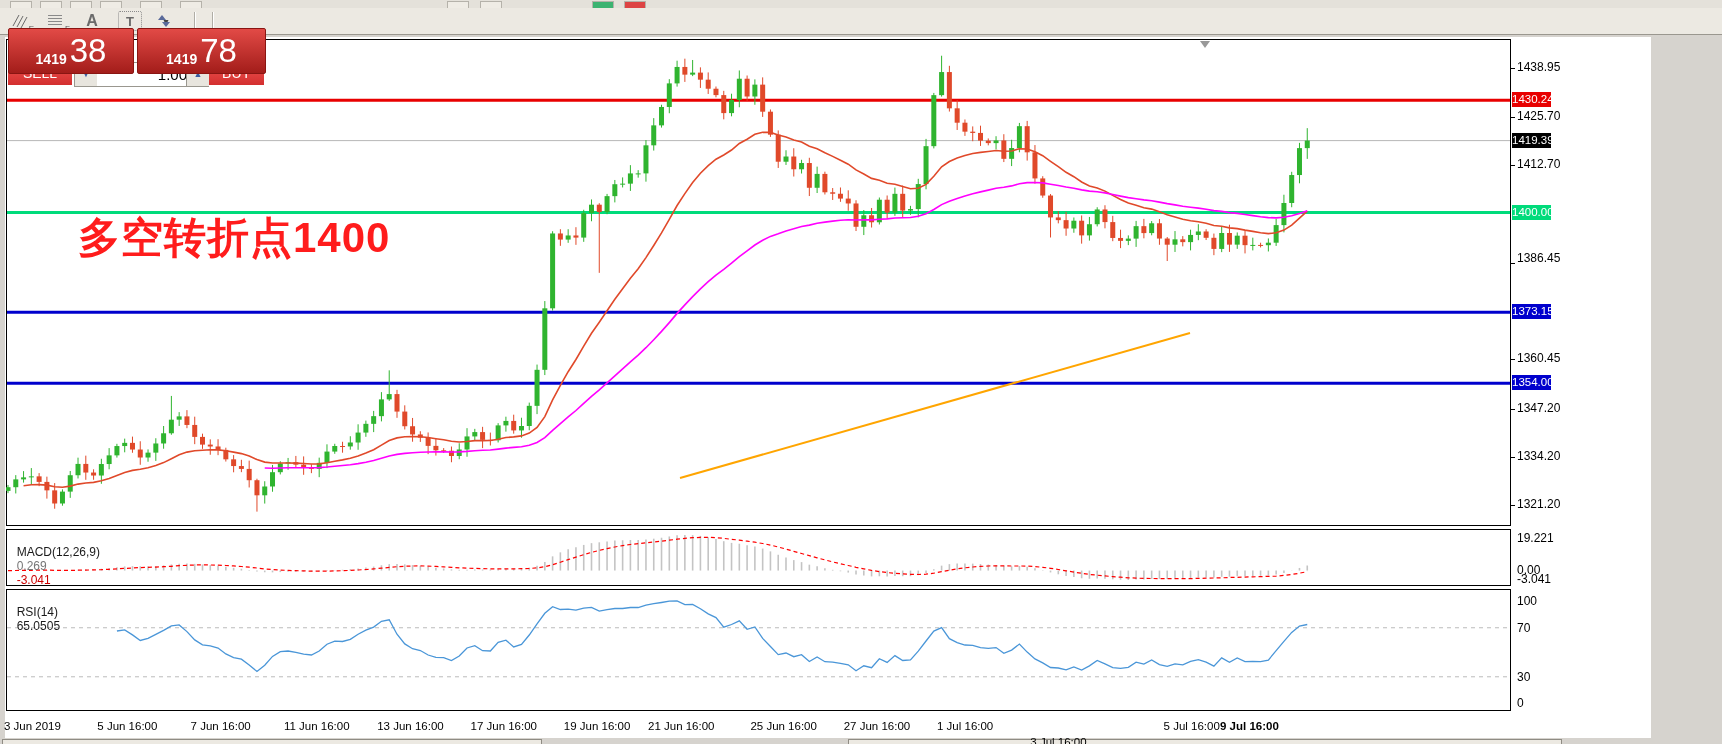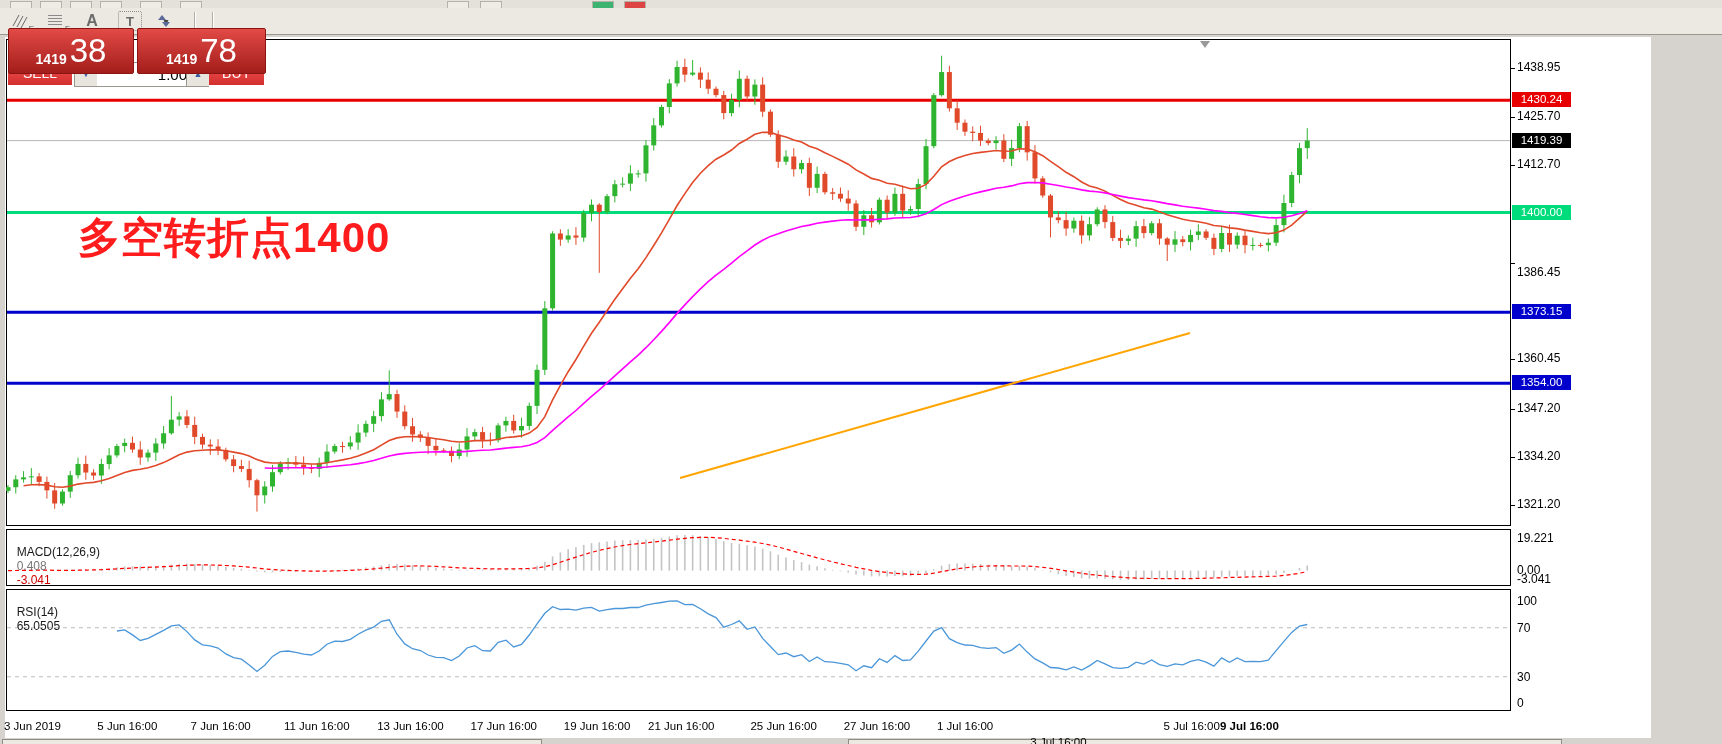--- a/index.html
+++ b/index.html
@@ -14,21 +14,21 @@
   .tb-icon{width:30px;height:22px;margin-left:4px;display:flex;align-items:center;justify-content:center;color:#6b6b6b;font-size:14px;border:1px solid transparent;border-radius:2px;position:relative}
   .tb-sep{width:1px;height:18px;background:#b0ada5;margin:0 8px;border-right:1px solid #fff}
   .tf-btn{min-width:30px;padding:2px 5px;margin:0 1px;text-align:center;font-size:12px;color:#555;border:1px solid transparent;border-radius:2px}
   .tf-btn.active{background:#f8f7f3;border:1px solid #8f8c84;color:#222}
   .sub{position:absolute;right:1px;bottom:-1px;font-size:8px;color:#555}
   
   #chart-bg{left:5px;top:37px;width:1646px;height:701px;background:#fff}
   svg{position:absolute;display:block}
   .pane-label{position:absolute;font-size:12px;color:#1a1a1a;white-space:pre}
   .axis-lab{position:absolute;font-size:12px;color:#000;left:1517px;white-space:nowrap}
-  .badge{position:absolute;left:1512px;width:59px;height:15px;font-size:11.5px;line-height:15px;text-align:center;color:#fff}
+  .badge{position:absolute;left:1512px;width:39px;height:15px;font-size:11.5px;line-height:15px;text-align:center;color:#fff}
   .tickmark{position:absolute;left:1511px;width:4px;height:1px;background:#000}
   .date-lab{position:absolute;top:720px;font-size:11.5px;color:#000;white-space:nowrap}
   .tp-btn{position:absolute;height:23px;background:linear-gradient(#ef5350,#d32f2f);color:#fff;font-size:14px;text-align:center;line-height:23px;border-radius:2px 2px 0 0}
   .tp-under{position:absolute;height:2px;background:#fff}
   .spin-btn{position:absolute;top:4px;width:22px;height:23px;background:#e8e5de;border:1px solid #9a978f;color:#3a5ba0;font-size:9px;text-align:center;line-height:23px}
   #vol-input{position:absolute;top:4px;height:21px;border:1px solid #9a978f;border-left:none;border-right:none;text-align:right;font-size:15px;padding-right:8px;color:#000;background:#fff}
   .big-box{position:absolute;top:28px;height:44px;background:linear-gradient(#e24a46,#a31d1a);border:1px solid #8a1512;border-radius:2px;color:#fff;display:flex;align-items:center;justify-content:center}
   .bb-small{font-size:14px;font-weight:bold;margin-right:3px;margin-top:16px}
   .bb-big{font-size:33px}
   #annotation{left:78px;top:210px;font-size:42px;font-weight:bold;letter-spacing:1px}
@@ -624,21 +624,21 @@
   </svg>
 <svg id="rsi-svg" style="left:6px;top:589px" width="1505" height="122" viewBox="0 0 1505 122">
     <rect x="0.5" y="0.5" width="1504" height="121" fill="#fff" stroke="#000"></rect>
     <line x1="1" x2="1504" y1="38.765" y2="38.765" stroke="#bbb" stroke-dasharray="4 4"></line>
     <line x1="1" x2="1504" y1="87.785" y2="87.785" stroke="#bbb" stroke-dasharray="4 4"></line>
     <polyline points="110.92,42.0 118.7,40.9 126.48000000000002,45.9 134.26,51.5 142.04,49.3 149.82,45.3 157.6,41.4 165.38,36.9 173.16,35.9 180.94,42.6 188.72,50.9 196.5,55.8 204.28,56.9 212.06,59.1 219.84,64.9 227.62,68.6 235.4,70.2 243.18,76.0 250.96000000000004,82.5 258.74,76.2 266.52,67.4 274.3,62.7 282.08,62.0 289.86,63.4 297.64,65.1 305.42,66.0 313.2,62.0 320.98,55.2 328.76,52.2 336.54,52.5 344.32,50.3 352.1,45.2 359.88,41.2 367.66,38.1 375.44,32.3 383.22,30.8 391,45.2 398.78000000000003,54.9 406.56,59.7 414.34000000000003,61.5 422.12,66.0 429.90000000000003,68.3 437.68,68.6 445.46000000000004,71.5 453.24,67.0 461.02000000000004,59.0 468.8,56.6 476.58000000000004,61.7 484.36,62.0 492.14000000000004,53.4 499.92,51.2 507.70000000000005,57.9 515.48,55.4 523.26,46.0 531.04,34.8 538.82,24.3 546.6,17.7 554.38,20.5 562.16,20.1 569.94,21.2 577.72,19.1 585.5,18.4 593.28,22.1 601.0600000000001,20.6 608.84,19.5 616.62,19.5 624.4,18.5 632.1800000000001,18.5 639.96,16.1 647.74,14.7 655.52,13.5 663.3000000000001,12.2 671.08,11.8 678.86,15.7 686.64,15.5 694.4200000000001,19.7 702.2,24.9 709.98,28.6 717.76,38.2 725.5400000000001,35.5 733.32,31.8 741.1,40.3 748.88,37.9 756.66,49.4 764.44,57.5 772.22,65.6 780,64.0 787.78,67.7 795.5600000000001,65.7 803.34,72.5 811.12,67.9 818.9,72.7 826.6800000000001,73.1 834.46,74.4 842.24,75.8 850.02,81.7 857.8000000000001,76.8 865.58,78.7 873.36,69.7 881.14,73.4 888.9200000000001,66.6 896.7,71.5 904.48,70.9 912.26,62.2 920.0400000000001,52.0 927.82,42.1 935.6,38.6 943.38,49.7 951.1600000000001,53.6 958.94,56.0 966.72,56.4 974.5,58.6 982.2800000000001,59.3 990.0600000000001,58.6 997.84,64.3 1005.62,61.1 1013.4,55.1 1021.1800000000001,63.1 1028.96,69.9 1036.74,73.9 1044.52,78.5 1052.3,79.0 1060.08,80.8 1067.8600000000001,77.9 1075.64,81.1 1083.42,76.9 1091.2,71.5 1098.98,74.8 1106.76,78.6 1114.54,79.3 1122.32,78.4 1130.1000000000001,73.1 1137.88,75.1 1145.66,71.0 1153.44,75.6 1161.22,77.4 1169,74.9 1176.78,75.8 1184.56,72.3 1192.3400000000001,70.6 1200.1200000000001,73.1 1207.9,77.1 1215.68,68.9 1223.46,73.3 1231.24,69.0 1239.02,72.6 1246.8,72.5 1254.58,72.6 1262.3600000000001,71.1 1270.14,61.6 1277.92,52.3 1285.7,43.4 1293.48,37.0 1301.26,35.5" fill="none" stroke="#4a96d8" stroke-width="1.3"></polyline>
   </svg>
 
 <div class="pane-label" style="left:10px;top:531px">
   <span>MACD(12,26,9)</span>
-  <span style="color:#777">0.408</span>
+  <span style="color:#777">0.269</span>
   <span style="color:#cc0000">-3.041</span>
 </div>
 <div class="pane-label" style="left:10px;top:591px">
   <span>RSI(14)</span>
   <span>65.0505</span>
 </div>
 <span class="axis-lab" style="top:531px">19.221</span>
 <span class="axis-lab" id="macd-zero-lab" style="top: 562.554px;">0.00</span>
 <span class="axis-lab" id="macd-last-lab" style="top: 571.554px;">-3.041</span>
 <span class="axis-lab" style="top:594px">100</span>
@@ -671,21 +671,21 @@
   <div class="tab-top" style="left:848px;width:712px"></div>
 </div>
 
 <div class="tickmark" style="top: 68px;"></div>
 <span class="axis-lab" style="top: 60px;">1438.95</span>
 <div class="tickmark" style="top: 117.176px;"></div>
 <span class="axis-lab" style="top: 109.176px;">1425.70</span>
 <div class="tickmark" style="top: 165.424px;"></div>
 <span class="axis-lab" style="top: 157.424px;">1412.70</span>
 <div class="tickmark" style="top: 262.849px;"></div>
-<span class="axis-lab" style="top: 265px;">1386.45</span>
+<span class="axis-lab" style="top: 251px;">1386.45</span>
 <div class="tickmark" style="top: 359.345px;"></div>
 <span class="axis-lab" style="top: 351.345px;">1360.45</span>
 <div class="tickmark" style="top: 408.521px;"></div>
 <span class="axis-lab" style="top: 400.521px;">1347.20</span>
 <div class="tickmark" style="top: 456.769px;"></div>
 <span class="axis-lab" style="top: 448.769px;">1334.20</span>
 <div class="tickmark" style="top: 505.017px;"></div>
 <span class="axis-lab" style="top: 497.017px;">1321.20</span>
 <div class="badge" style="top: 92.3263px; background: rgb(232, 0, 0); color: rgb(255, 255, 255);">1430.24</div>
 <div class="badge" style="top: 132.595px; background: rgb(0, 0, 0); color: rgb(255, 255, 255);">1419.39</div>

